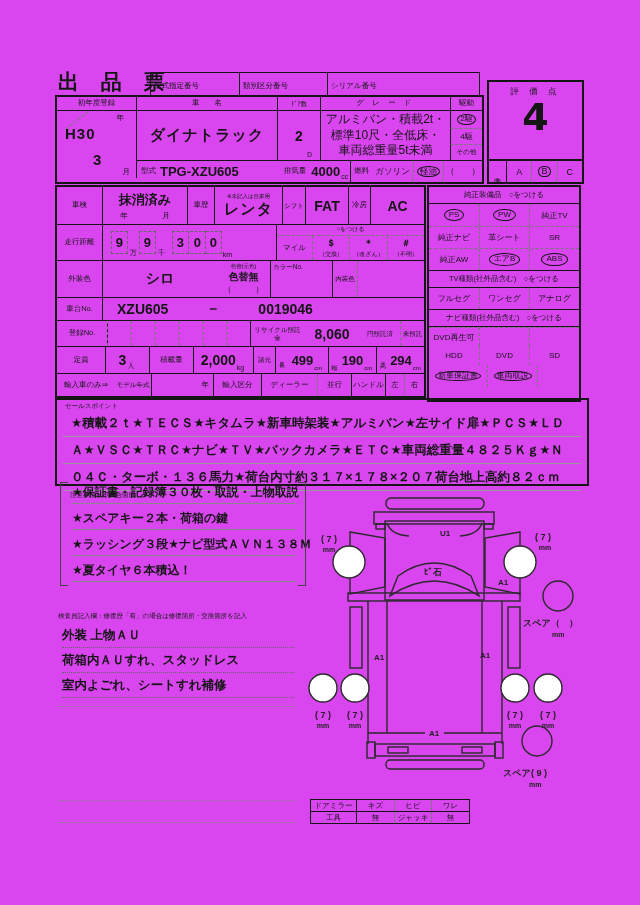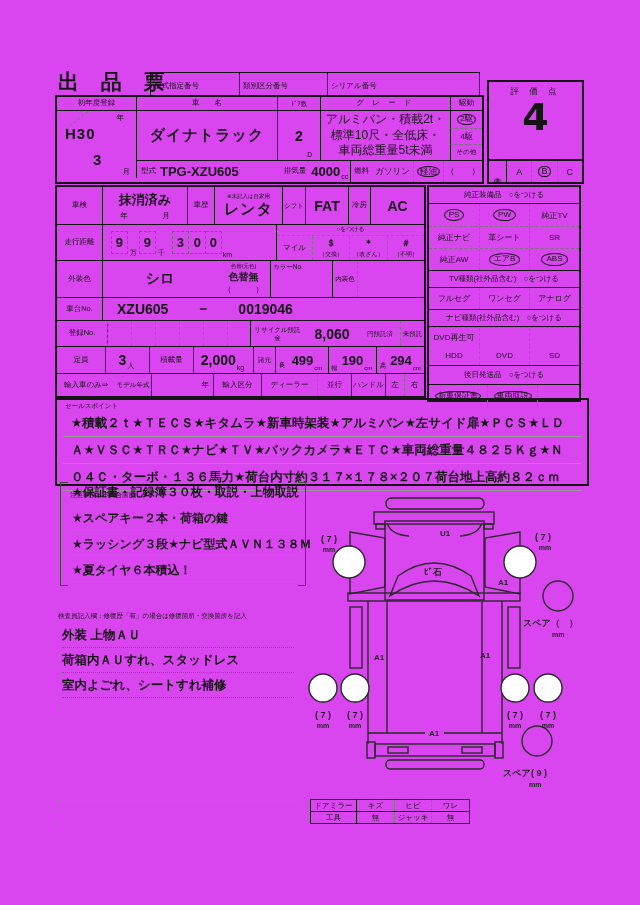--- a/index.html
+++ b/index.html
@@ -231,21 +231,21 @@
       <div class="cell bl" style="width:25px;padding:1px">
           <span class="lab6" style="text-align:center">内装色</span>
         </div>
       <div class="cell bld" style="width:67px"></div>
     </div>
 
     <div class="row bt" style="height:23px">
       <div class="cell" style="width:45px">
           <span class="lab">車台No.</span>
         </div>
-      <div class="cell bl" style="width:322px;justify-content:flex-start;padding-left:14px;gap:28px">
+      <div class="cell bl" style="width:322px;justify-content:flex-start;padding-left:14px;gap:38px">
         <span class="v14">XZU605</span>
         <span class="v14">－</span>
         <span class="v14">0019046</span>
       </div>
     </div>
 
     <div class="row bt" style="height:26px">
       <div class="cell" style="width:50px">
           <span class="lab">登録No.</span>
         </div>
@@ -364,21 +364,20 @@
     <div class="row" style="height:19px;border-top:1px dashed #777">
       <div class="cell" style="width:50px">DVD再生可</div>
       <div class="cell bld" style="width:50px"></div>
       <div class="cell bld" style="flex:1"></div>
     </div>
     <div class="row" style="height:19px">
       <div class="cell" style="width:50px">HDD</div>
       <div class="cell bld" style="width:50px">DVD</div>
       <div class="cell bld" style="flex:1">SD</div>
     </div>
-    <div class="eq-title bt" style="height:18px">後日発送品　○をつける</div>
     <div class="row" style="height:22px">
       <div class="cell" style="width:58px">
           <span class="circ tight">新車保証書</span>
         </div>
       <div class="cell bld" style="width:50px">
           <span class="circ tight">車両取説</span>
         </div>
       <div class="cell bld" style="flex:1"></div>
     </div>
   </div>

